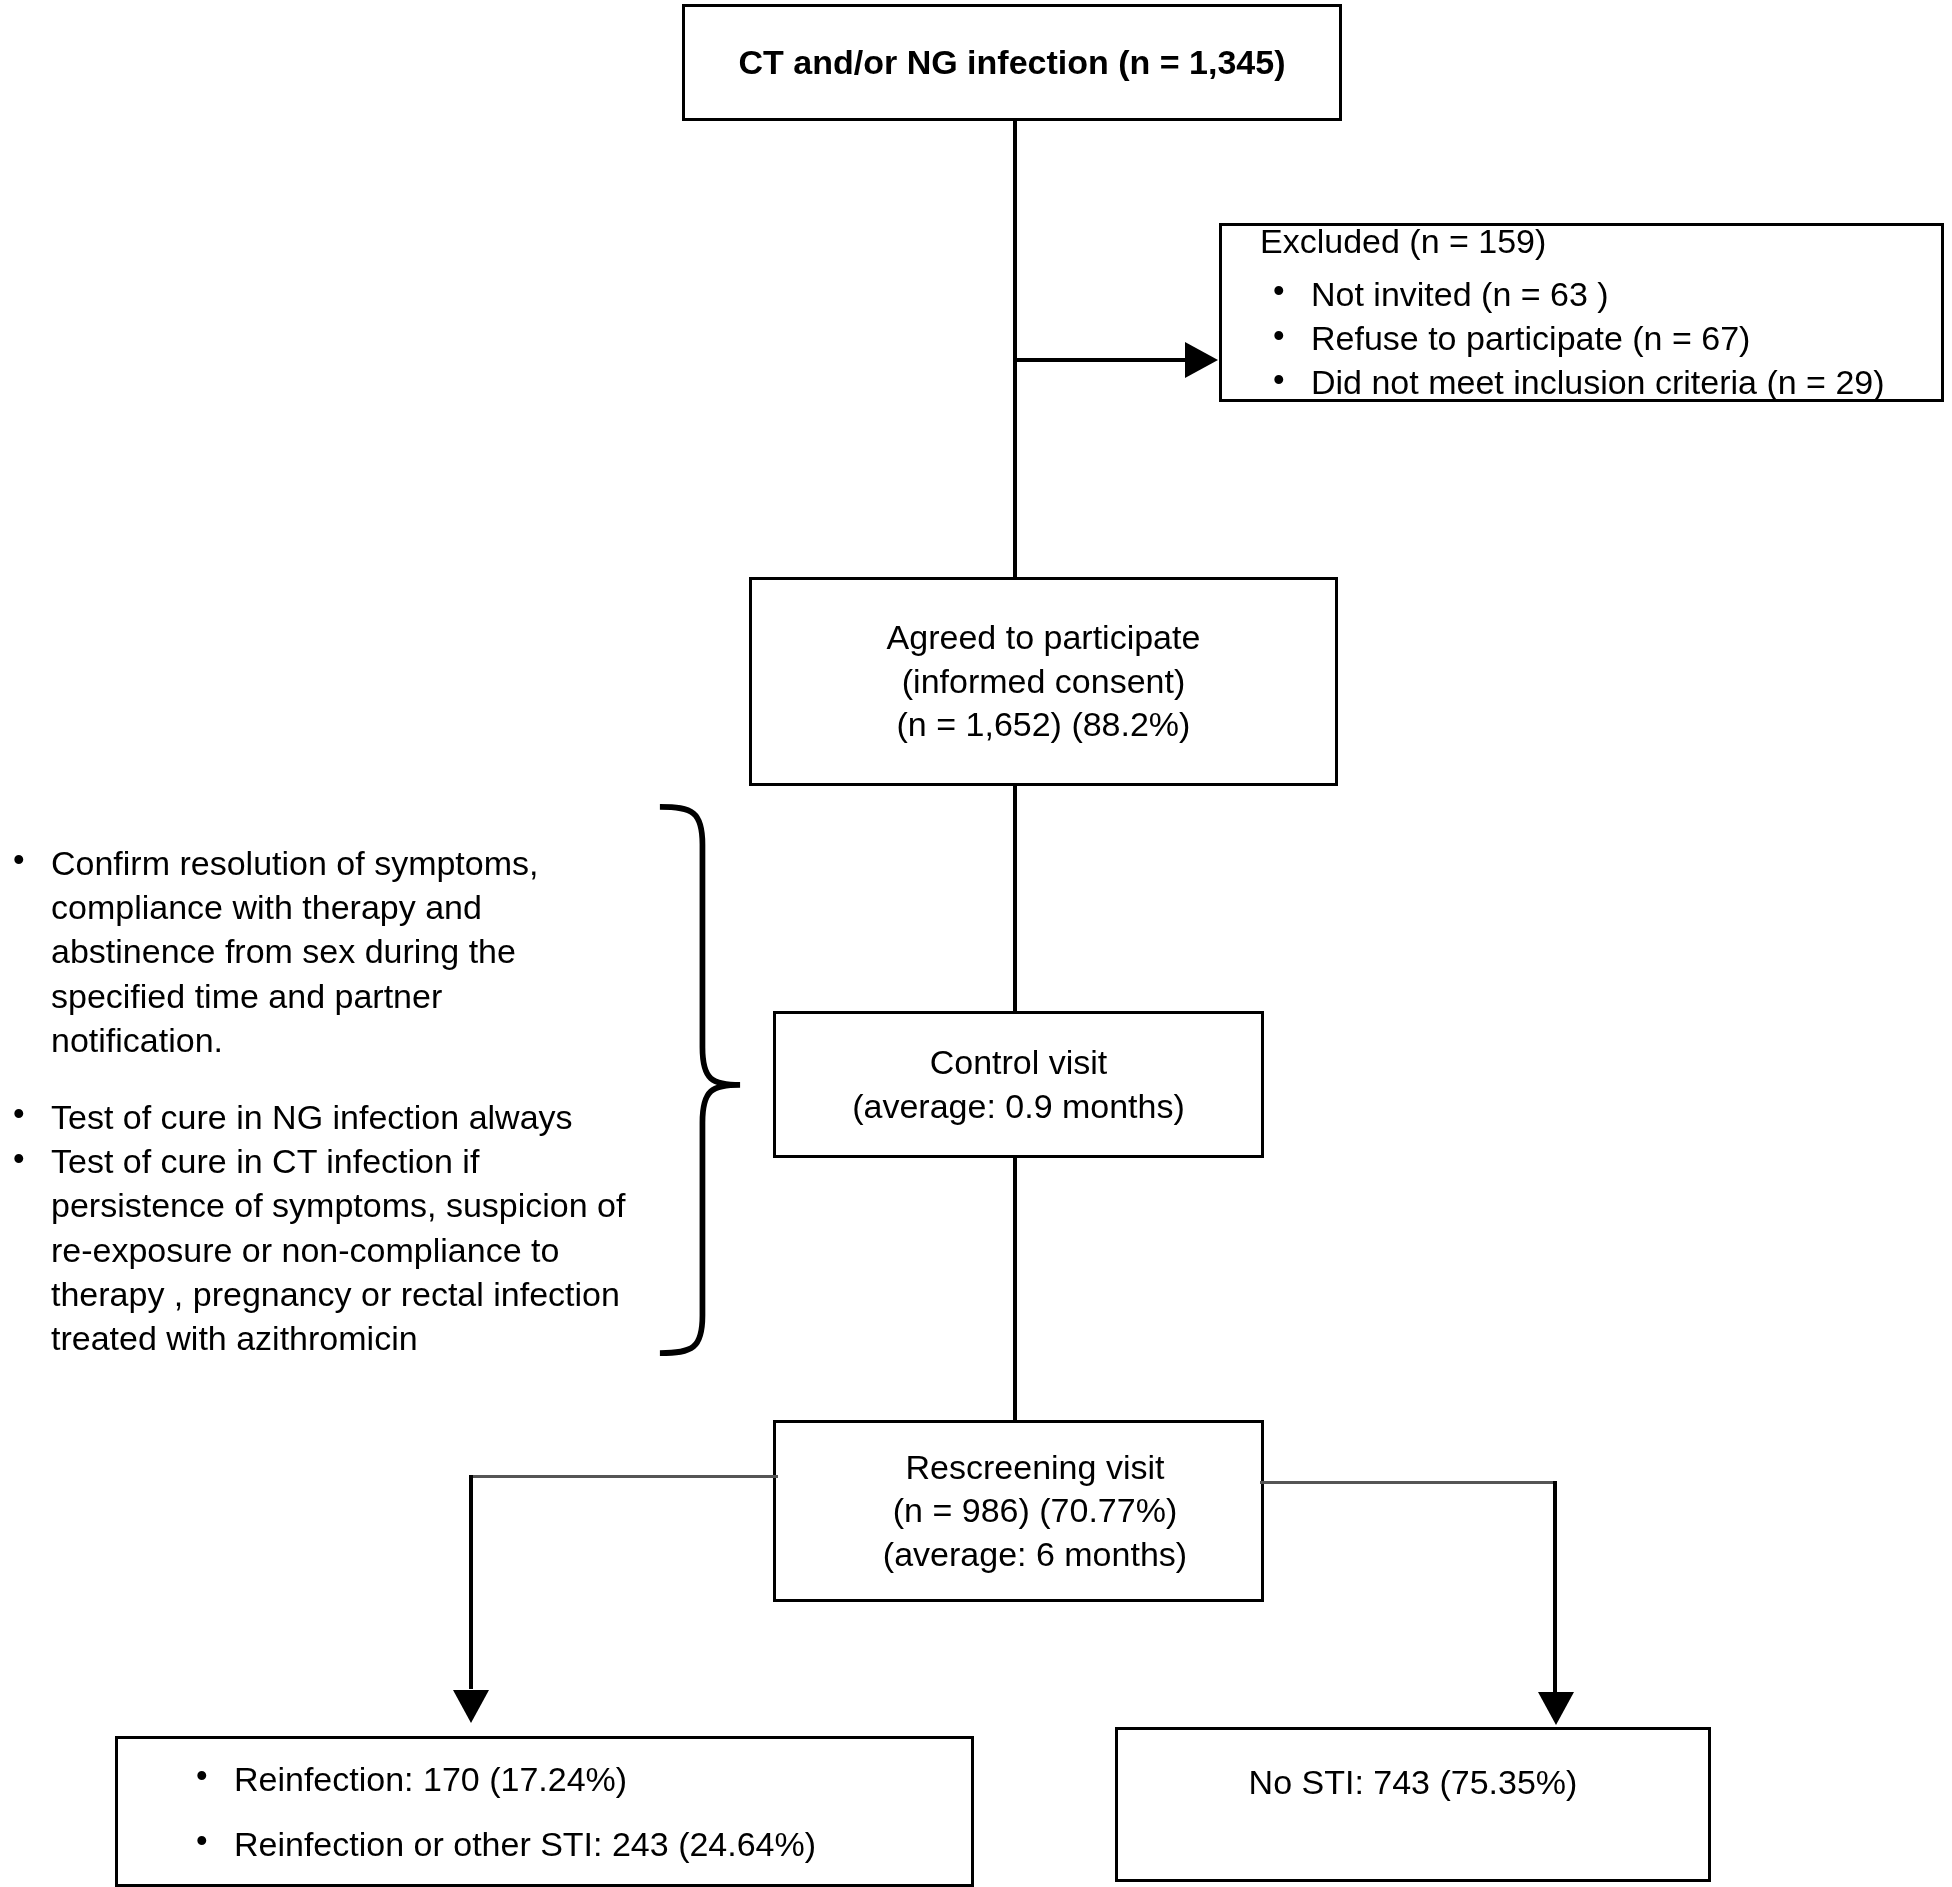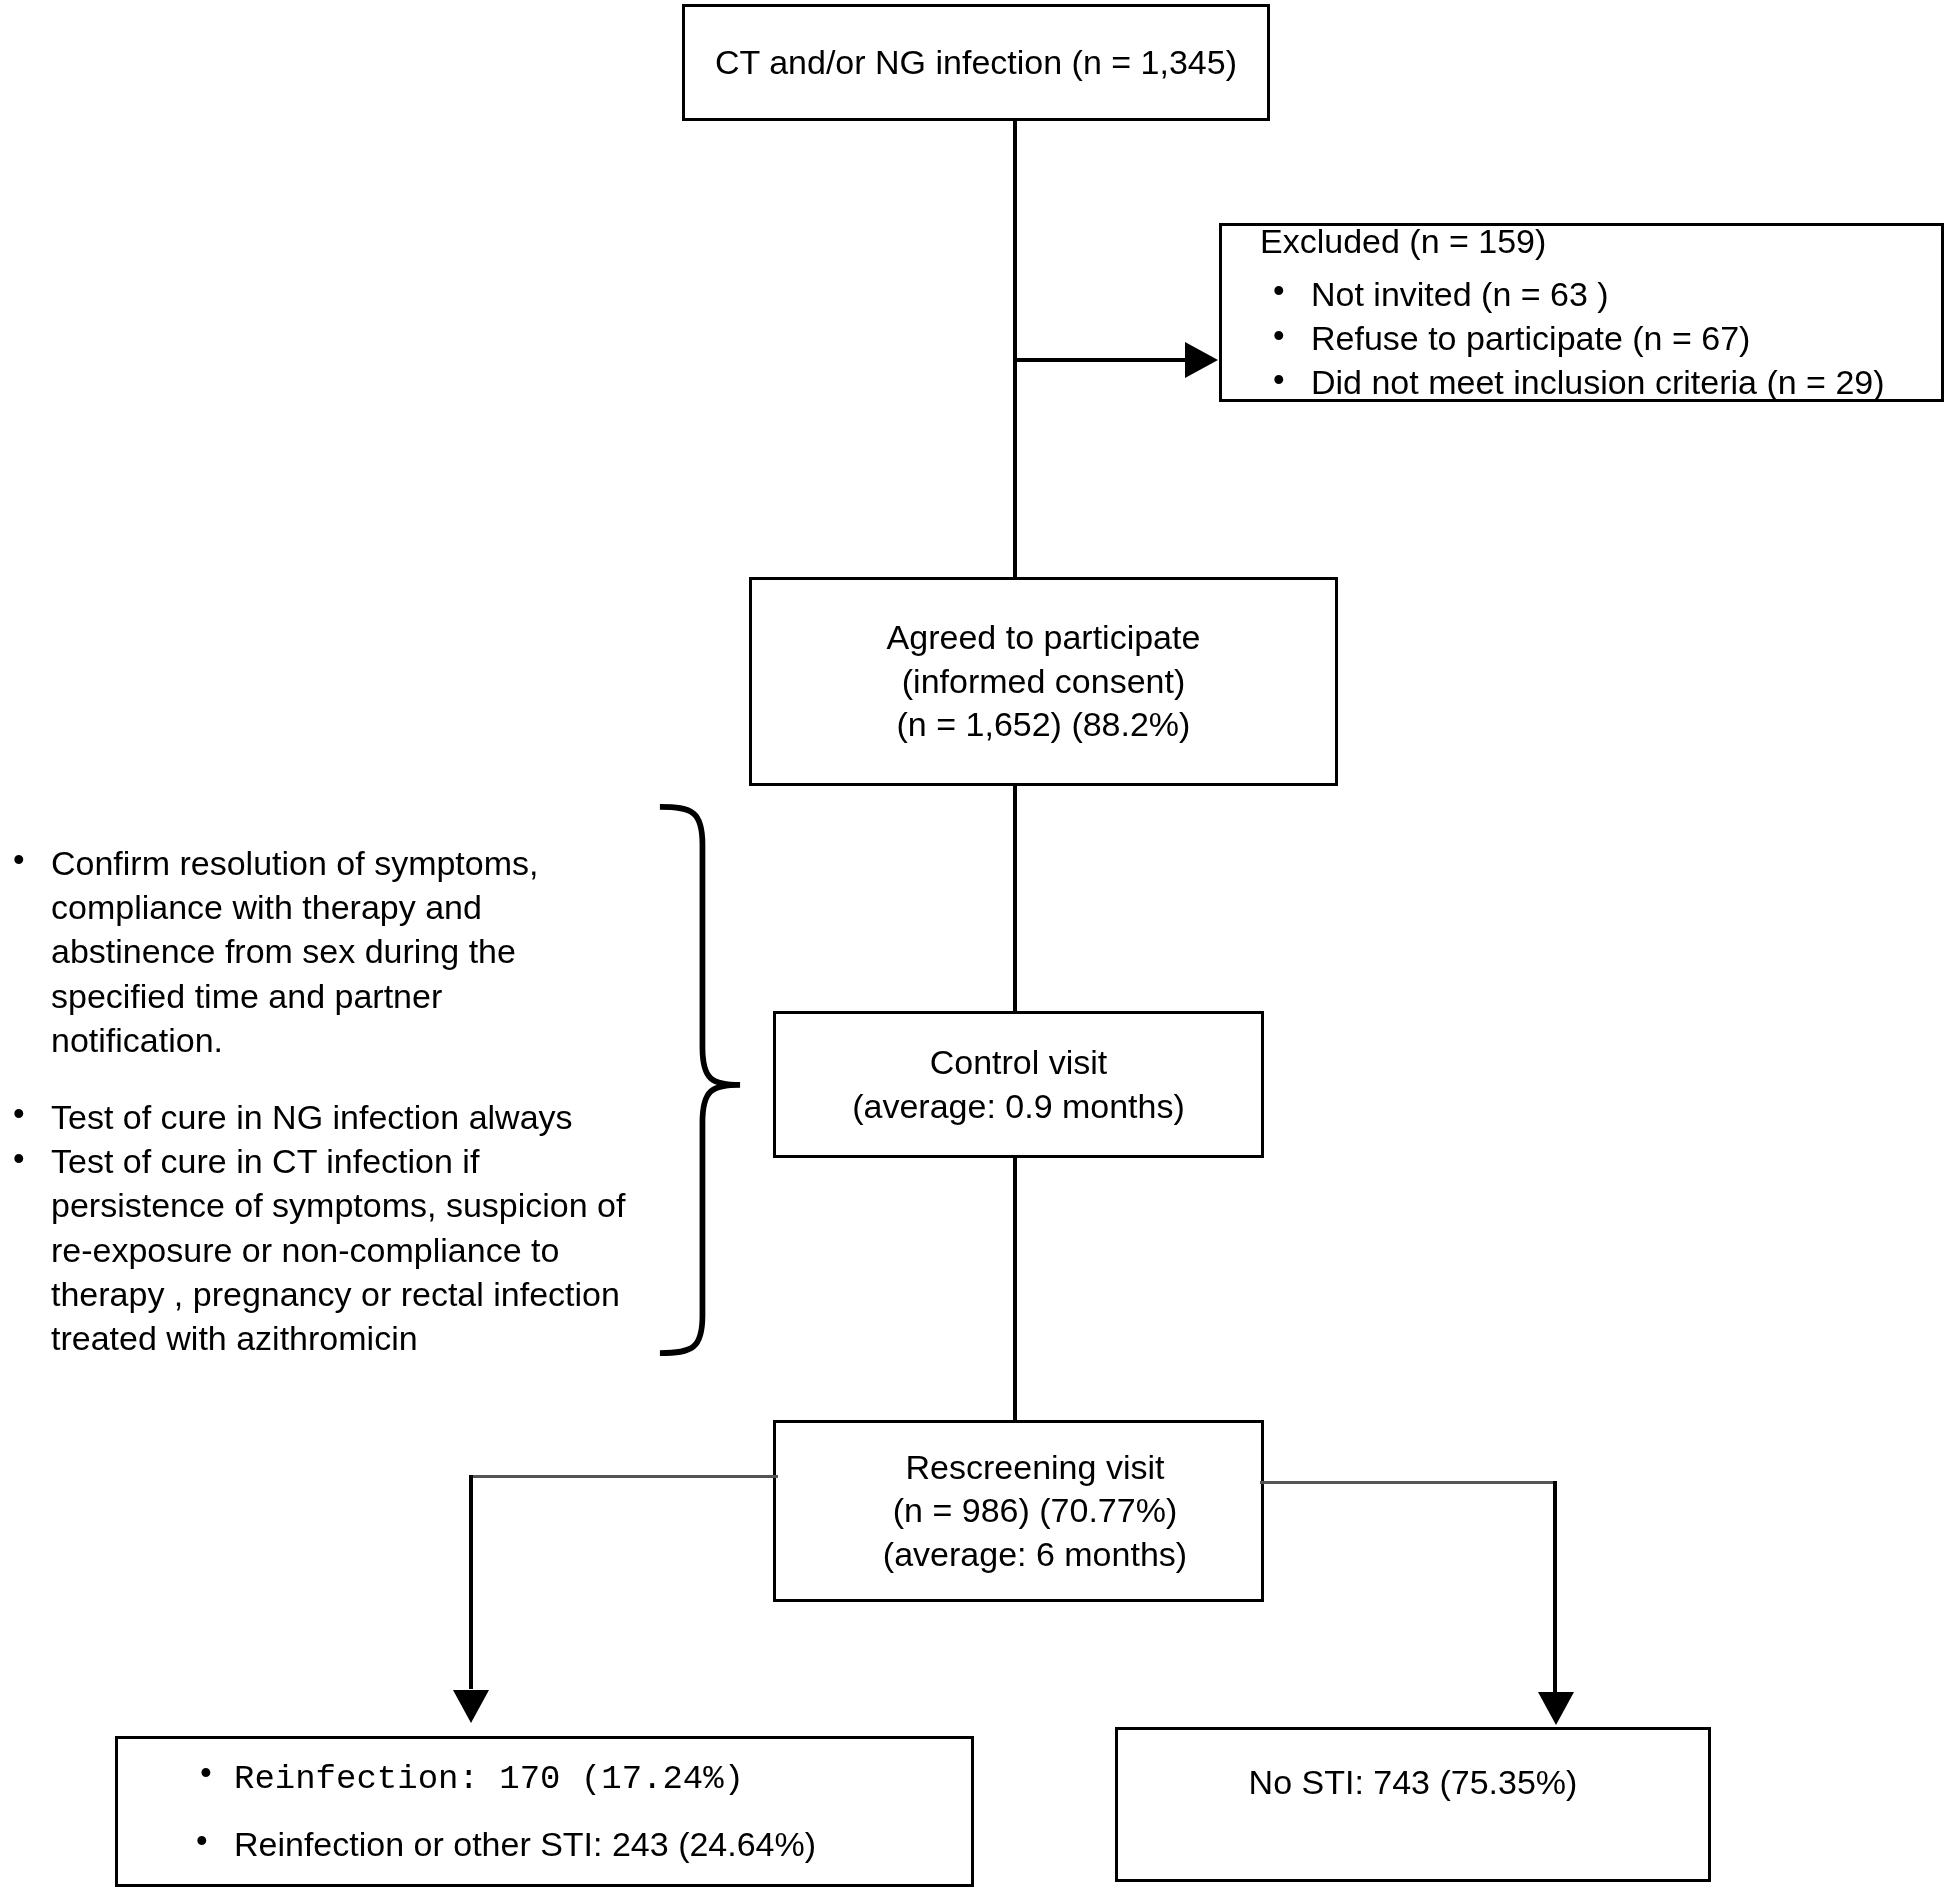--- a/index.html
+++ b/index.html
@@ -104,21 +104,21 @@
   }
 
   
   .pad-left { padding-left: 38px; }
 </style>
 </head>
 <body>
 
 <div id="canvas">
 
-  <div class="box center" style="left:682px; top:4.1px; width:588px; height:117px;">
+  <div class="box center" style="left:682px; top:4.1px; width:660px; height:117px;font-weight:bold;">
     <div class="line">CT and/or NG infection (n = 1,345)</div>
   </div>
 
   <div class="vline" style="left:1013px; top:121px; height:456px;"></div>
 
   <div class="hline" style="left:1013px; top:358px; width:172px;"></div>
   <div class="arrow-right" style="left:1185px; top:342px;"></div>
 
   <div class="box left" style="left:1219px; top:223px; width:725px; height:179px;">
     <div class="pad-left" style="width:100%;">
@@ -174,21 +174,21 @@
   <div class="vline" style="left:469px; top:1475px; height:214px;"></div>
   <div class="arrow-down" style="left:453px; top:1690px;"></div>
 
   <div class="hline thin" style="left:1260px; top:1481px; width:296px;"></div>
   <div class="vline" style="left:1553px; top:1481px; height:211px;"></div>
   <div class="arrow-down" style="left:1538px; top:1692px;"></div>
 
   <div class="box left" style="left:115px; top:1736px; width:859px; height:151px;">
     <div style="width:100%; padding-left:65px; box-sizing:border-box;">
       <ul class="bullets">
-        <li style="margin-bottom:21px;font-family:Liberation Mono, monospace;">Reinfection: 170 (17.24%)</li>
+        <li style="margin-bottom:21px;">Reinfection: 170 (17.24%)</li>
         <li>Reinfection or other STI: 243 (24.64%)</li>
       </ul>
     </div>
   </div>
 
   <div class="box center" style="left:1115px; top:1727px; width:596px; height:155px;">
     <div class="line" style="margin-bottom:43px;">No STI: 743 (75.35%)</div>
   </div>
 
 </div>

